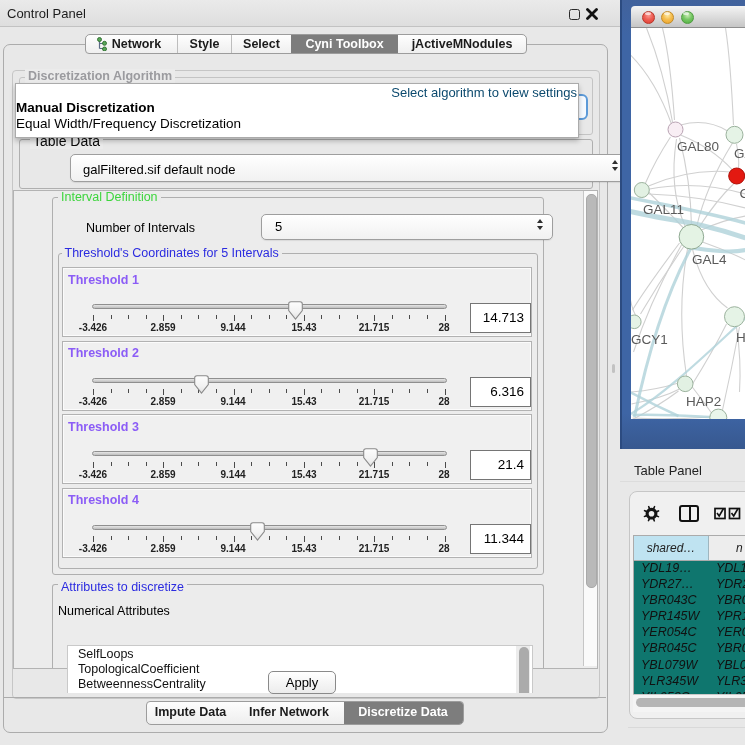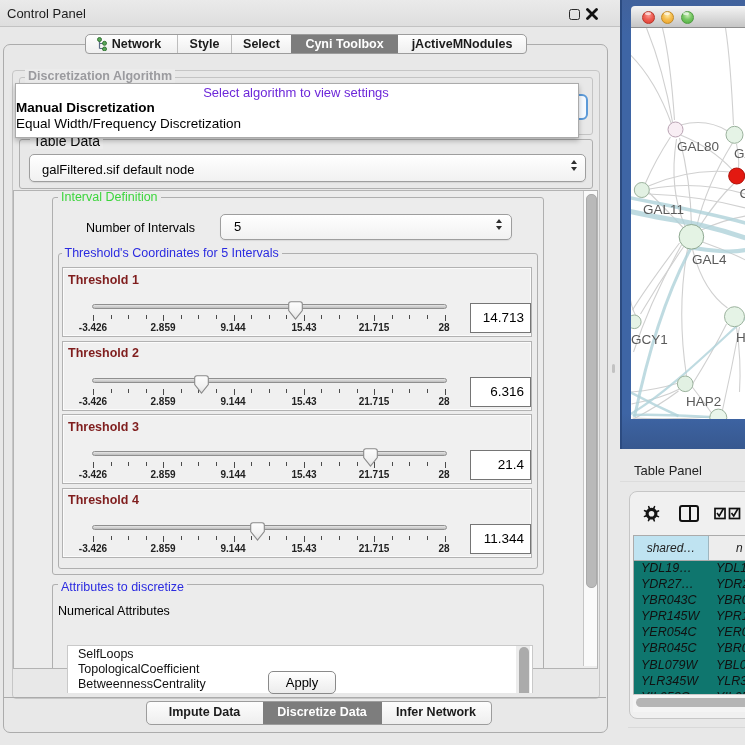--- a/index.html
+++ b/index.html
@@ -21,31 +21,31 @@
   .tabsel{background:#7D7D7D;color:#FFFFFF;}
   
   #bottabs{left:145.5px;top:701px;height:21.5px;border:1px solid #9C9C9C;border-radius:4px 4px 5px 5px;
            background:linear-gradient(#FDFDFD,#EEEEEE);overflow:hidden;}
   #bottabs .tab{line-height:21.5px;}
   
   .group{border:1px solid #AFAFAF;border-radius:3px;}
   .glabel{position:absolute;background:#EBEBEB;padding:0 3px;font-size:12.5px;line-height:12px;}
   
   .combo{background:linear-gradient(#FFFFFF,#F1F1F1);border:1px solid #9E9E9E;border-radius:5px;
-         box-shadow:0 1px 1px rgba(0,0,0,0.08);}
+         box-shadow:0 1px 1px rgba(0,0,0,0.08);margin-left:41px;}
   .combo .v{position:absolute;font-size:13px;color:#000;}
   .stepper{position:absolute;width:9px;}
   .stepper .u{width:0;height:0;border-left:3.8px solid transparent;border-right:3.8px solid transparent;
               border-bottom:4.5px solid #2E2E2E;margin-bottom:3px;}
   .stepper .d{width:0;height:0;border-left:3.8px solid transparent;border-right:3.8px solid transparent;
               border-top:4.5px solid #2E2E2E;}
   
   .tbox{left:62px;width:468px;height:68px;border:1px solid #B2B2B2;background:#F0F0F0;
         box-shadow:inset 0 0 0 1px #FBFBFB;}
-  .tbox .tl{position:absolute;left:5px;top:4.5px;font-size:12.5px;font-weight:bold;color:#7f1d1d;}
+  .tbox .tl{position:absolute;left:5px;top:4.5px;font-size:12.5px;font-weight:bold;color:#8b5cf6;}
   .track{position:absolute;left:29px;top:36px;width:355px;height:5px;border:1px solid #8F8F8F;
          border-radius:3px;background:linear-gradient(#E6E6E6,#BDBDBD);box-sizing:border-box;}
   .ticks{position:absolute;left:30px;top:47px;width:352px;height:4px;
          background:repeating-linear-gradient(90deg,#4A4A4A 0 1px,transparent 1px 17.575px);}
   .mticks{position:absolute;left:30px;top:47px;width:353px;height:6px;
           background:repeating-linear-gradient(90deg,#4A4A4A 0 1px,transparent 1px 70.3px);}
   .slab{position:absolute;top:54px;transform:translateX(-50%);font-size:10px;font-weight:bold;color:#222;}
   .vbox{position:absolute;left:407px;top:35px;width:53px;height:28px;border:1.5px solid #757575;
         background:#fff;font-size:13.5px;color:#000;text-align:right;line-height:28px;padding-right:6px;}
   .thumb{position:absolute;top:33px;width:15px;height:19px;}
@@ -86,21 +86,21 @@
 
   <div class="abs" style="left:12px;top:70px;width:586px;height:627px;border:1px solid #C6C6C6;border-radius:4px;"></div>
 
   <div class="abs" style="left:19px;top:77px;width:572px;height:56px;border:1px solid #C4C4C4;border-radius:3px;"></div>
   <div class="txt" style="left:25px;top:69px;font-size:12.5px;font-weight:bold;color:#9B9B9F;background:#EBEBEB;padding:0 3px;">Discretization Algorithm</div>
 
   <div class="abs" style="left:566px;top:94px;width:18px;height:22px;border:2.5px solid #5C9AD8;border-radius:6px;background:#F6FAFF;"></div>
 
   <div class="abs" style="left:15px;top:83px;width:562px;height:53px;background:#FFFFFF;border:1px solid #ABABAB;
        box-shadow:0 3px 5px rgba(0,0,0,0.25);z-index:6;"></div>
-  <div class="txt" style="left:15px;top:85px;width:562px;text-align:center;font-size:13px;color:#6d28d9;z-index:7;">Select algorithm to view settings</div>
+  <div class="txt" style="left:15px;top:85px;width:562px;text-align:right;font-size:13px;color:#0c4a6e;z-index:7;">Select algorithm to view settings</div>
   <div class="txt" style="left:16px;top:100px;font-size:13.5px;font-weight:bold;color:#000;z-index:7;">Manual Discretization</div>
   <div class="txt" style="left:16px;top:115.5px;font-size:13.5px;color:#000;z-index:7;">Equal Width/Frequency Discretization</div>
 
   <div class="abs group" style="left:19px;top:139px;width:572px;height:48px;border-radius:3px;"></div>
   <div class="txt" style="left:30px;top:133px;font-size:14px;color:#0A0A0A;background:#EBEBEB;padding:0 3px;">Table Data</div>
   <div class="abs combo" style="left:29px;top:154px;width:555px;height:26px;">
     <div class="v" style="left:12px;top:6.5px;">galFiltered.sif default node</div>
     <div class="stepper" style="left:541px;top:5px;">
         <div class="u"></div>
         <div class="d"></div>
@@ -213,23 +213,23 @@
     <div style="position:absolute;right:2px;top:0;width:14px;height:47px;background:#ECECEC;"></div>
     <div style="position:absolute;right:3.5px;top:1px;width:10px;height:46px;background:#ABABAB;border-radius:5px 5px 0 0;"></div>
   </div>
 
   <div class="abs" style="left:268px;top:671px;width:66px;height:21px;border:1px solid #8A8A8A;border-radius:5px;
        background:linear-gradient(#FFFFFF,#ECECEC);font-size:13px;text-align:center;line-height:21px;color:#000;">Apply</div>
 
   <div class="abs" style="left:4px;top:697px;width:602px;height:1px;background:#ABABAB;"></div>
 
   <div id="bottabs" class="abs tabstrip">
-    <div class="tab" style="width:116px;">Impute Data</div>
+    <div class="tab" style="width:88px;">Impute Data</div>
+    <div class="tab" style="width:109px;">Infer Network</div>
     <div class="tab tabsel" style="width:119px;">Discretize Data</div>
-    <div class="tab" style="width:109px;">Infer Network</div>
   </div>
 
   <div class="abs" style="left:611.5px;top:364px;width:3px;height:9px;background:#C2C2C2;border-radius:2px;"></div>
 
   <div class="abs" style="left:620px;top:0;width:125px;height:449px;background:linear-gradient(180deg,#41629C 0%,#3E65A5 8%,#3E65A5 92%,#37588F 100%);"></div>
   <div class="abs" style="left:620px;top:0;width:2px;height:449px;background:#2C4B80;"></div>
 
   <div class="abs" style="left:630.5px;top:6px;width:114.5px;height:20.5px;border-radius:4px 0 0 0;
        background:linear-gradient(#F4F4F4,#C6C6C6);border-bottom:1px solid #8E8E8E;"></div>
   <div class="abs" style="left:642px;top:11px;width:11px;height:11px;border-radius:50%;background:radial-gradient(circle at 50% 30%,#FA9A92 0%,#EE5F55 45%,#DF3A2C 100%);border:0.5px solid #B5362B;"></div>

